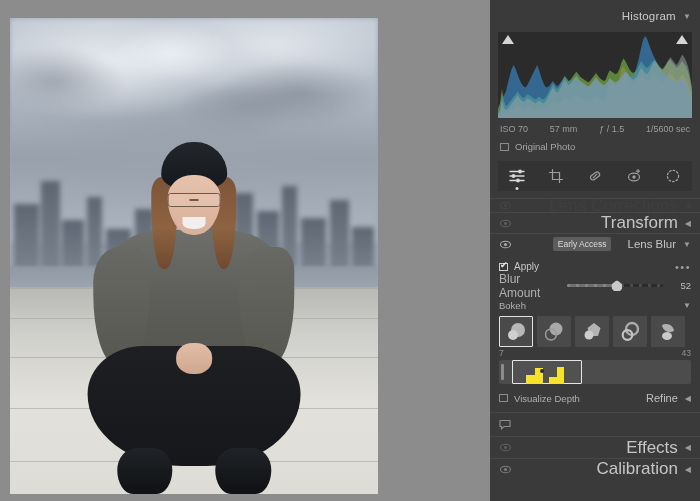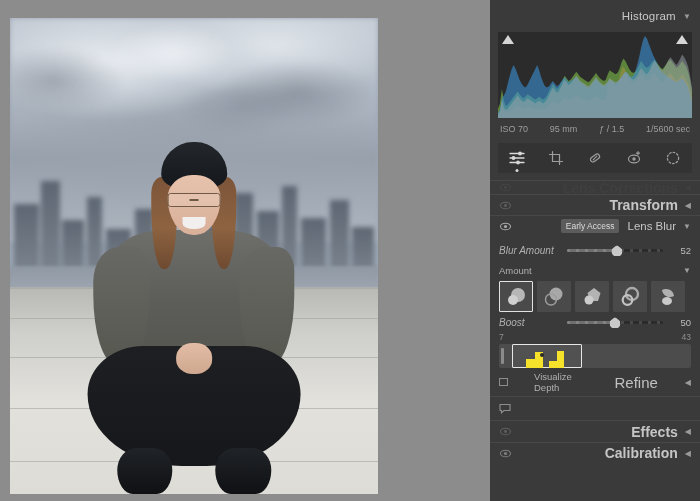--- a/index.html
+++ b/index.html
@@ -192,35 +192,35 @@
   .tool-ico svg { display: block; }
   .tool-ico.active:after {
     content: ""; position: absolute; left: 50%; bottom: -3px; transform: translateX(-50%);
     width: 3px; height: 3px; border-radius: 50%; background: #d8d8d8;
   }
   .sec-row {
     height: 21px; display: flex; align-items: center; padding: 0 9px;
     border-top: 1px solid #474747; position: relative;
   }
   .eye { width: 13px; height: 13px; flex: none; opacity: .7; }
-  .sec-title { margin-left: auto; color: #c5c5c5; font-size: 14px; font-weight: bold; }
+  .sec-title { margin-left: auto; color: #c5c5c5; font-size: 17px; }
   .sec-clipped { color: #3f3f3f; }
 
   .badge {
     background: #5c5c5c; color: #dcdcdc; font-size: 8.5px;
-    padding: 2px 5px; border-radius: 2px; margin-left: auto; margin-right: 8px;
+    padding: 2px 5px; border-radius: 2px; margin-left: auto; margin-right: 16px;
   }
 
   
   #lensblur-body { background: #3a3a3a; padding: 4px 9px 4px 9px; }
   .row { display: flex; align-items: center; height: 17px; }
   .apply-row { justify-content: flex-start; }
   .dots { margin-left: auto; color: #9f9f9f; letter-spacing: 1.5px; font-size: 11px; }
   .slider-row { margin-top: 2px; }
-  .slider-label { width: 62px; color: #b0b0b0; font-size: 10px; flex: none; font-style: italic; }
+  .slider-label { width: 62px; color: #b0b0b0; font-size: 12px; flex: none; }
   .track {
     flex: 1; height: 3px; background: #2b2b2b; position: relative; border-radius: 2px;
     margin: 0 6px;
   }
   .track .fill { position: absolute; left: 0; top: 0; height: 100%; background: #6f6f6f; border-radius: 2px; }
   .track .ticks {
     position: absolute; left: 0; top: 0; width: 100%; height: 100%;
     background: repeating-linear-gradient(90deg, rgba(255,255,255,.14) 0 3px, rgba(255,255,255,0) 3px 9px);
   }
   .knob {
@@ -254,23 +254,23 @@
   }
   #depth-sel {
     position: absolute; top: 0; height: 100%;
     border: 1.5px solid #e6e6e6; background: rgba(255,255,255,.03);
     border-radius: 1px;
   }
   .depth-bar { position: absolute; bottom: 0; background: #f7e22b; }
   .depth-dot { position: absolute; width: 4px; height: 4px; border-radius: 50%; background: #2a2a2a; }
   .handle-l, .handle-r { position: absolute; top: 4px; width: 3px; height: 16px; background: #8b8b8b; border-radius: 1px; }
 
-  .vd-row { display: flex; align-items: center; height: 20px; margin-top: 4px; gap: 20px; }
+  .vd-row { display: flex; align-items: center; height: 20px; margin-top: 4px; }
   .vd-row .lbl { color: #b0b0b0; font-size: 9.5px; }
-  .refine { margin-left: auto; color: #c0c0c0; font-size: 15px; }
+  .refine { margin-left: auto; color: #c0c0c0; font-size: 11px; }
 
   #feedback-row {
     display: flex; align-items: center; gap: 6px;
     border-top: 1px solid #474747;
     height: 24px; padding: 0 9px; color: #a0a0a0; font-size: 9.5px;
   }
   #panel-bottom { border-top: 1px solid #474747; }
 </style>
 </head>
 <body>
@@ -342,25 +342,29 @@
       <svg id="hist-svg" viewBox="0 0 100 100" preserveAspectRatio="none">
           <path d="M 0 100 L 0.00 96.92 L 1.01 95.38 L 2.02 86.15 L 3.03 92.31 L 4.04 93.85 L 5.05 93.08 L 6.06 91.54 L 7.07 90.00 L 8.08 88.46 L 9.09 86.92 L 10.10 85.38 L 11.11 86.92 L 12.12 88.46 L 13.13 89.23 L 14.14 88.46 L 15.15 86.92 L 16.16 87.69 L 17.17 88.46 L 18.18 89.23 L 19.19 90.00 L 20.20 89.23 L 21.21 88.46 L 22.22 89.23 L 23.23 90.00 L 24.24 89.23 L 25.25 87.69 L 26.26 85.38 L 27.27 83.08 L 28.28 80.77 L 29.29 82.31 L 30.30 83.85 L 31.31 83.08 L 32.32 80.77 L 33.33 78.46 L 34.34 76.15 L 35.35 77.69 L 36.36 79.23 L 37.37 78.46 L 38.38 76.92 L 39.39 75.38 L 40.40 73.85 L 41.41 75.38 L 42.42 76.92 L 43.43 77.69 L 44.44 78.46 L 45.45 79.23 L 46.46 80.00 L 47.47 79.23 L 48.48 77.69 L 49.49 76.15 L 50.51 74.62 L 51.52 76.15 L 52.53 77.69 L 53.54 78.46 L 54.55 79.23 L 55.56 78.46 L 56.57 64.62 L 57.58 53.85 L 58.59 56.92 L 59.60 60.00 L 60.61 63.08 L 61.62 61.54 L 62.63 52.31 L 63.64 43.08 L 64.65 40.00 L 65.66 44.62 L 66.67 50.77 L 67.68 55.38 L 68.69 58.46 L 69.70 60.00 L 70.71 58.46 L 71.72 55.38 L 72.73 52.31 L 73.74 49.23 L 74.75 52.31 L 75.76 55.38 L 76.77 56.92 L 77.78 55.38 L 78.79 52.31 L 79.80 49.23 L 80.81 47.69 L 81.82 50.77 L 82.83 53.85 L 83.84 56.92 L 84.85 58.46 L 85.86 55.38 L 86.87 52.31 L 87.88 49.23 L 88.89 47.69 L 89.90 50.77 L 90.91 53.85 L 91.92 56.92 L 92.93 55.38 L 93.94 52.31 L 94.95 49.23 L 95.96 52.31 L 96.97 55.38 L 97.98 60.00 L 98.99 67.69 L 100.00 76.92 L 100 100 Z" fill="#d24b3a" fill-opacity="0.62" stroke="none"></path>
           <path d="M 0 100 L 0.00 89.23 L 1.01 83.08 L 2.02 66.15 L 3.03 80.00 L 4.04 86.15 L 5.05 84.62 L 6.06 81.54 L 7.07 78.46 L 8.08 75.38 L 9.09 72.31 L 10.10 69.23 L 11.11 72.31 L 12.12 75.38 L 13.13 76.92 L 14.14 75.38 L 15.15 72.31 L 16.16 73.85 L 17.17 75.38 L 18.18 76.92 L 19.19 78.46 L 20.20 76.92 L 21.21 75.38 L 22.22 76.92 L 23.23 78.46 L 24.24 76.92 L 25.25 73.85 L 26.26 69.23 L 27.27 64.62 L 28.28 60.00 L 29.29 63.08 L 30.30 66.15 L 31.31 64.62 L 32.32 60.00 L 33.33 55.38 L 34.34 50.77 L 35.35 53.85 L 36.36 56.92 L 37.37 55.38 L 38.38 52.31 L 39.39 49.23 L 40.40 46.15 L 41.41 49.23 L 42.42 52.31 L 43.43 53.85 L 44.44 55.38 L 45.45 56.92 L 46.46 58.46 L 47.47 56.92 L 48.48 53.85 L 49.49 50.77 L 50.51 47.69 L 51.52 50.77 L 52.53 53.85 L 53.54 55.38 L 54.55 56.92 L 55.56 55.38 L 56.57 49.23 L 57.58 44.62 L 58.59 46.15 L 59.60 47.69 L 60.61 49.23 L 61.62 47.69 L 62.63 43.08 L 63.64 35.38 L 64.65 30.77 L 65.66 33.85 L 66.67 38.46 L 67.68 43.08 L 68.69 46.15 L 69.70 47.69 L 70.71 46.15 L 71.72 43.08 L 72.73 38.46 L 73.74 33.85 L 74.75 36.92 L 75.76 40.00 L 76.77 41.54 L 77.78 40.00 L 78.79 36.92 L 79.80 33.85 L 80.81 32.31 L 81.82 35.38 L 82.83 38.46 L 83.84 41.54 L 84.85 43.08 L 85.86 40.00 L 86.87 36.92 L 87.88 33.85 L 88.89 32.31 L 89.90 35.38 L 90.91 38.46 L 91.92 41.54 L 92.93 40.00 L 93.94 36.92 L 94.95 33.85 L 95.96 36.92 L 96.97 40.00 L 97.98 46.15 L 98.99 55.38 L 100.00 69.23 L 100 100 Z" fill="#7dbb47" fill-opacity="0.62" stroke="none"></path>
           <path d="M 0 100 L 0.00 93.85 L 1.01 90.77 L 2.02 76.92 L 3.03 73.85 L 4.04 69.23 L 5.05 60.00 L 6.06 50.77 L 7.07 43.08 L 8.08 38.46 L 9.09 43.08 L 10.10 49.23 L 11.11 55.38 L 12.12 60.00 L 13.13 63.08 L 14.14 64.62 L 15.15 61.54 L 16.16 56.92 L 17.17 52.31 L 18.18 47.69 L 19.19 43.08 L 20.20 38.46 L 21.21 44.62 L 22.22 52.31 L 23.23 58.46 L 24.24 63.08 L 25.25 64.62 L 26.26 63.08 L 27.27 60.00 L 28.28 56.92 L 29.29 60.00 L 30.30 63.08 L 31.31 61.54 L 32.32 58.46 L 33.33 55.38 L 34.34 52.31 L 35.35 55.38 L 36.36 58.46 L 37.37 56.92 L 38.38 55.38 L 39.39 53.85 L 40.40 52.31 L 41.41 55.38 L 42.42 58.46 L 43.43 60.00 L 44.44 61.54 L 45.45 63.08 L 46.46 64.62 L 47.47 63.08 L 48.48 60.00 L 49.49 56.92 L 50.51 53.85 L 51.52 56.92 L 52.53 60.00 L 53.54 61.54 L 54.55 63.08 L 55.56 61.54 L 56.57 58.46 L 57.58 55.38 L 58.59 56.92 L 59.60 58.46 L 60.61 60.00 L 61.62 58.46 L 62.63 55.38 L 63.64 52.31 L 64.65 49.23 L 65.66 46.15 L 66.67 47.69 L 67.68 50.77 L 68.69 52.31 L 69.70 50.77 L 70.71 46.15 L 71.72 38.46 L 72.73 29.23 L 73.74 18.46 L 74.75 9.23 L 75.76 4.62 L 76.77 7.69 L 77.78 13.85 L 78.79 20.00 L 79.80 26.15 L 80.81 30.77 L 81.82 35.38 L 82.83 40.00 L 83.84 44.62 L 84.85 47.69 L 85.86 49.23 L 86.87 50.77 L 87.88 52.31 L 88.89 53.85 L 89.90 55.38 L 90.91 56.92 L 91.92 58.46 L 92.93 56.92 L 93.94 55.38 L 94.95 53.85 L 95.96 56.92 L 96.97 60.00 L 97.98 64.62 L 98.99 72.31 L 100.00 81.54 L 100 100 Z" fill="#3b8ed0" fill-opacity="0.62" stroke="none"></path>
           <path d="M 0 100 L 0.00 95.38 L 1.01 92.31 L 2.02 78.46 L 3.03 87.69 L 4.04 90.77 L 5.05 89.23 L 6.06 86.15 L 7.07 83.08 L 8.08 80.00 L 9.09 76.92 L 10.10 73.85 L 11.11 76.92 L 12.12 80.00 L 13.13 81.54 L 14.14 80.00 L 15.15 76.92 L 16.16 78.46 L 17.17 80.00 L 18.18 81.54 L 19.19 83.08 L 20.20 81.54 L 21.21 80.00 L 22.22 81.54 L 23.23 83.08 L 24.24 81.54 L 25.25 78.46 L 26.26 73.85 L 27.27 69.23 L 28.28 64.62 L 29.29 67.69 L 30.30 70.77 L 31.31 69.23 L 32.32 64.62 L 33.33 60.00 L 34.34 55.38 L 35.35 58.46 L 36.36 61.54 L 37.37 60.00 L 38.38 56.92 L 39.39 53.85 L 40.40 50.77 L 41.41 53.85 L 42.42 56.92 L 43.43 58.46 L 44.44 60.00 L 45.45 61.54 L 46.46 63.08 L 47.47 61.54 L 48.48 58.46 L 49.49 55.38 L 50.51 52.31 L 51.52 55.38 L 52.53 58.46 L 53.54 60.00 L 54.55 61.54 L 55.56 60.00 L 56.57 56.92 L 57.58 53.85 L 58.59 55.38 L 59.60 56.92 L 60.61 58.46 L 61.62 56.92 L 62.63 55.38 L 63.64 52.31 L 64.65 49.23 L 65.66 46.15 L 66.67 47.69 L 67.68 50.77 L 68.69 53.85 L 69.70 55.38 L 70.71 53.85 L 71.72 50.77 L 72.73 46.15 L 73.74 41.54 L 74.75 44.62 L 75.76 47.69 L 76.77 49.23 L 77.78 46.15 L 78.79 41.54 L 79.80 36.92 L 80.81 33.85 L 81.82 36.92 L 82.83 40.00 L 83.84 43.08 L 84.85 44.62 L 85.86 41.54 L 86.87 36.92 L 87.88 32.31 L 88.89 29.23 L 89.90 32.31 L 90.91 35.38 L 91.92 38.46 L 92.93 35.38 L 93.94 30.77 L 94.95 26.15 L 95.96 29.23 L 96.97 33.85 L 97.98 40.00 L 98.99 50.77 L 100.00 64.62 L 100 100 Z" fill="#9aa3ab" fill-opacity="0.52" stroke="none"></path>
         </svg>
     </div>
 
     <div class="exif-row">
       <span>ISO 70</span>
-      <span>95 mm</span>
+      <span>57 mm</span>
       <span>ƒ / 1.5</span>
       <span>1/5600 sec</span>
     </div>
 
+    <div class="orig-row">
+      <span class="cbox"></span>
+      <span>Original Photo</span>
+    </div>
 
     <div id="tool-strip">
       <div class="tool-ico active">
         <svg width="18" height="16" viewBox="0 0 18 16" fill="none" stroke="#d9d9d9" stroke-width="1.3" stroke-linecap="round">
           <line x1="2" y1="3.5" x2="16" y2="3.5"></line>
             <line x1="2" y1="8" x2="16" y2="8"></line>
             <line x1="2" y1="12.5" x2="16" y2="12.5"></line>
           <circle cx="12" cy="3.5" r="1.9" fill="#d9d9d9" stroke="none"></circle>
           <circle cx="5.5" cy="8" r="1.9" fill="#d9d9d9" stroke="none"></circle>
           <circle cx="10" cy="12.5" r="1.9" fill="#d9d9d9" stroke="none"></circle>
@@ -416,33 +420,38 @@
         <ellipse cx="7" cy="7" rx="5.4" ry="3.6"></ellipse>
           <circle cx="7" cy="7" r="1.7" fill="#d8d8d8" stroke="none"></circle>
       </svg>
       <span class="badge">Early Access</span>
       <span style="color:#c5c5c5;font-size:11.5px;">Lens Blur</span>
       <span class="caret">▼</span>
     </div>
 
     <div id="lensblur-body">
 
+      <div class="row apply-row">
+        <span class="cbox checked"></span>
+        <span style="color:#c6c6c6;font-size:10px;">Apply</span>
+        <span class="dots">•••</span>
+      </div>
 
       <div class="row slider-row">
         <span class="slider-label">Blur Amount</span>
         <span class="track">
           <span class="fill" id="blur-fill" style="width: 52%;"></span>
           <span class="ticks"></span>
           <span class="knob" id="blur-knob" style="left: 52%;"></span>
         </span>
         <span class="sval">52</span>
       </div>
 
       <div class="sub-head">
-        <span class="lbl">Amount</span>
+        <span class="lbl">Bokeh</span>
         <span class="tri">▼</span>
       </div>
 
       <div id="bokeh-row">
         <div class="bokeh sel">
           <svg width="26" height="22" viewBox="0 0 26 22">
               <circle cx="15" cy="9" r="7" fill="#b7b7b7"></circle>
               <circle cx="10" cy="14" r="5" fill="#cfcfcf"></circle>
             </svg>
         </div>
@@ -465,29 +474,20 @@
             </svg>
         </div>
         <div class="bokeh">
           <svg width="26" height="22" viewBox="0 0 26 22">
               <path d="M7 4 A8 8 0 0 1 19 10 A8 8 0 0 1 7 4 Z" fill="#b0b0b0"></path>
               <ellipse cx="12" cy="15" rx="5" ry="4" fill="#c9c9c9"></ellipse>
             </svg>
         </div>
       </div>
 
-      <div class="row slider-row">
-        <span class="slider-label">Boost</span>
-        <span class="track">
-          <span class="fill" id="boost-fill" style="width: 50%;"></span>
-          <span class="ticks"></span>
-          <span class="knob" id="boost-knob" style="left: 50%;"></span>
-        </span>
-        <span class="sval">50</span>
-      </div>
 
 
       <div class="fr-nums">
         <span>7</span>
         <span>43</span>
       </div>
 
       <div id="depth-strip">
         <div class="handle-l" style="left:2px;"></div>
         <div id="depth-sel" style="left: 7%; width: 36%;"></div>

